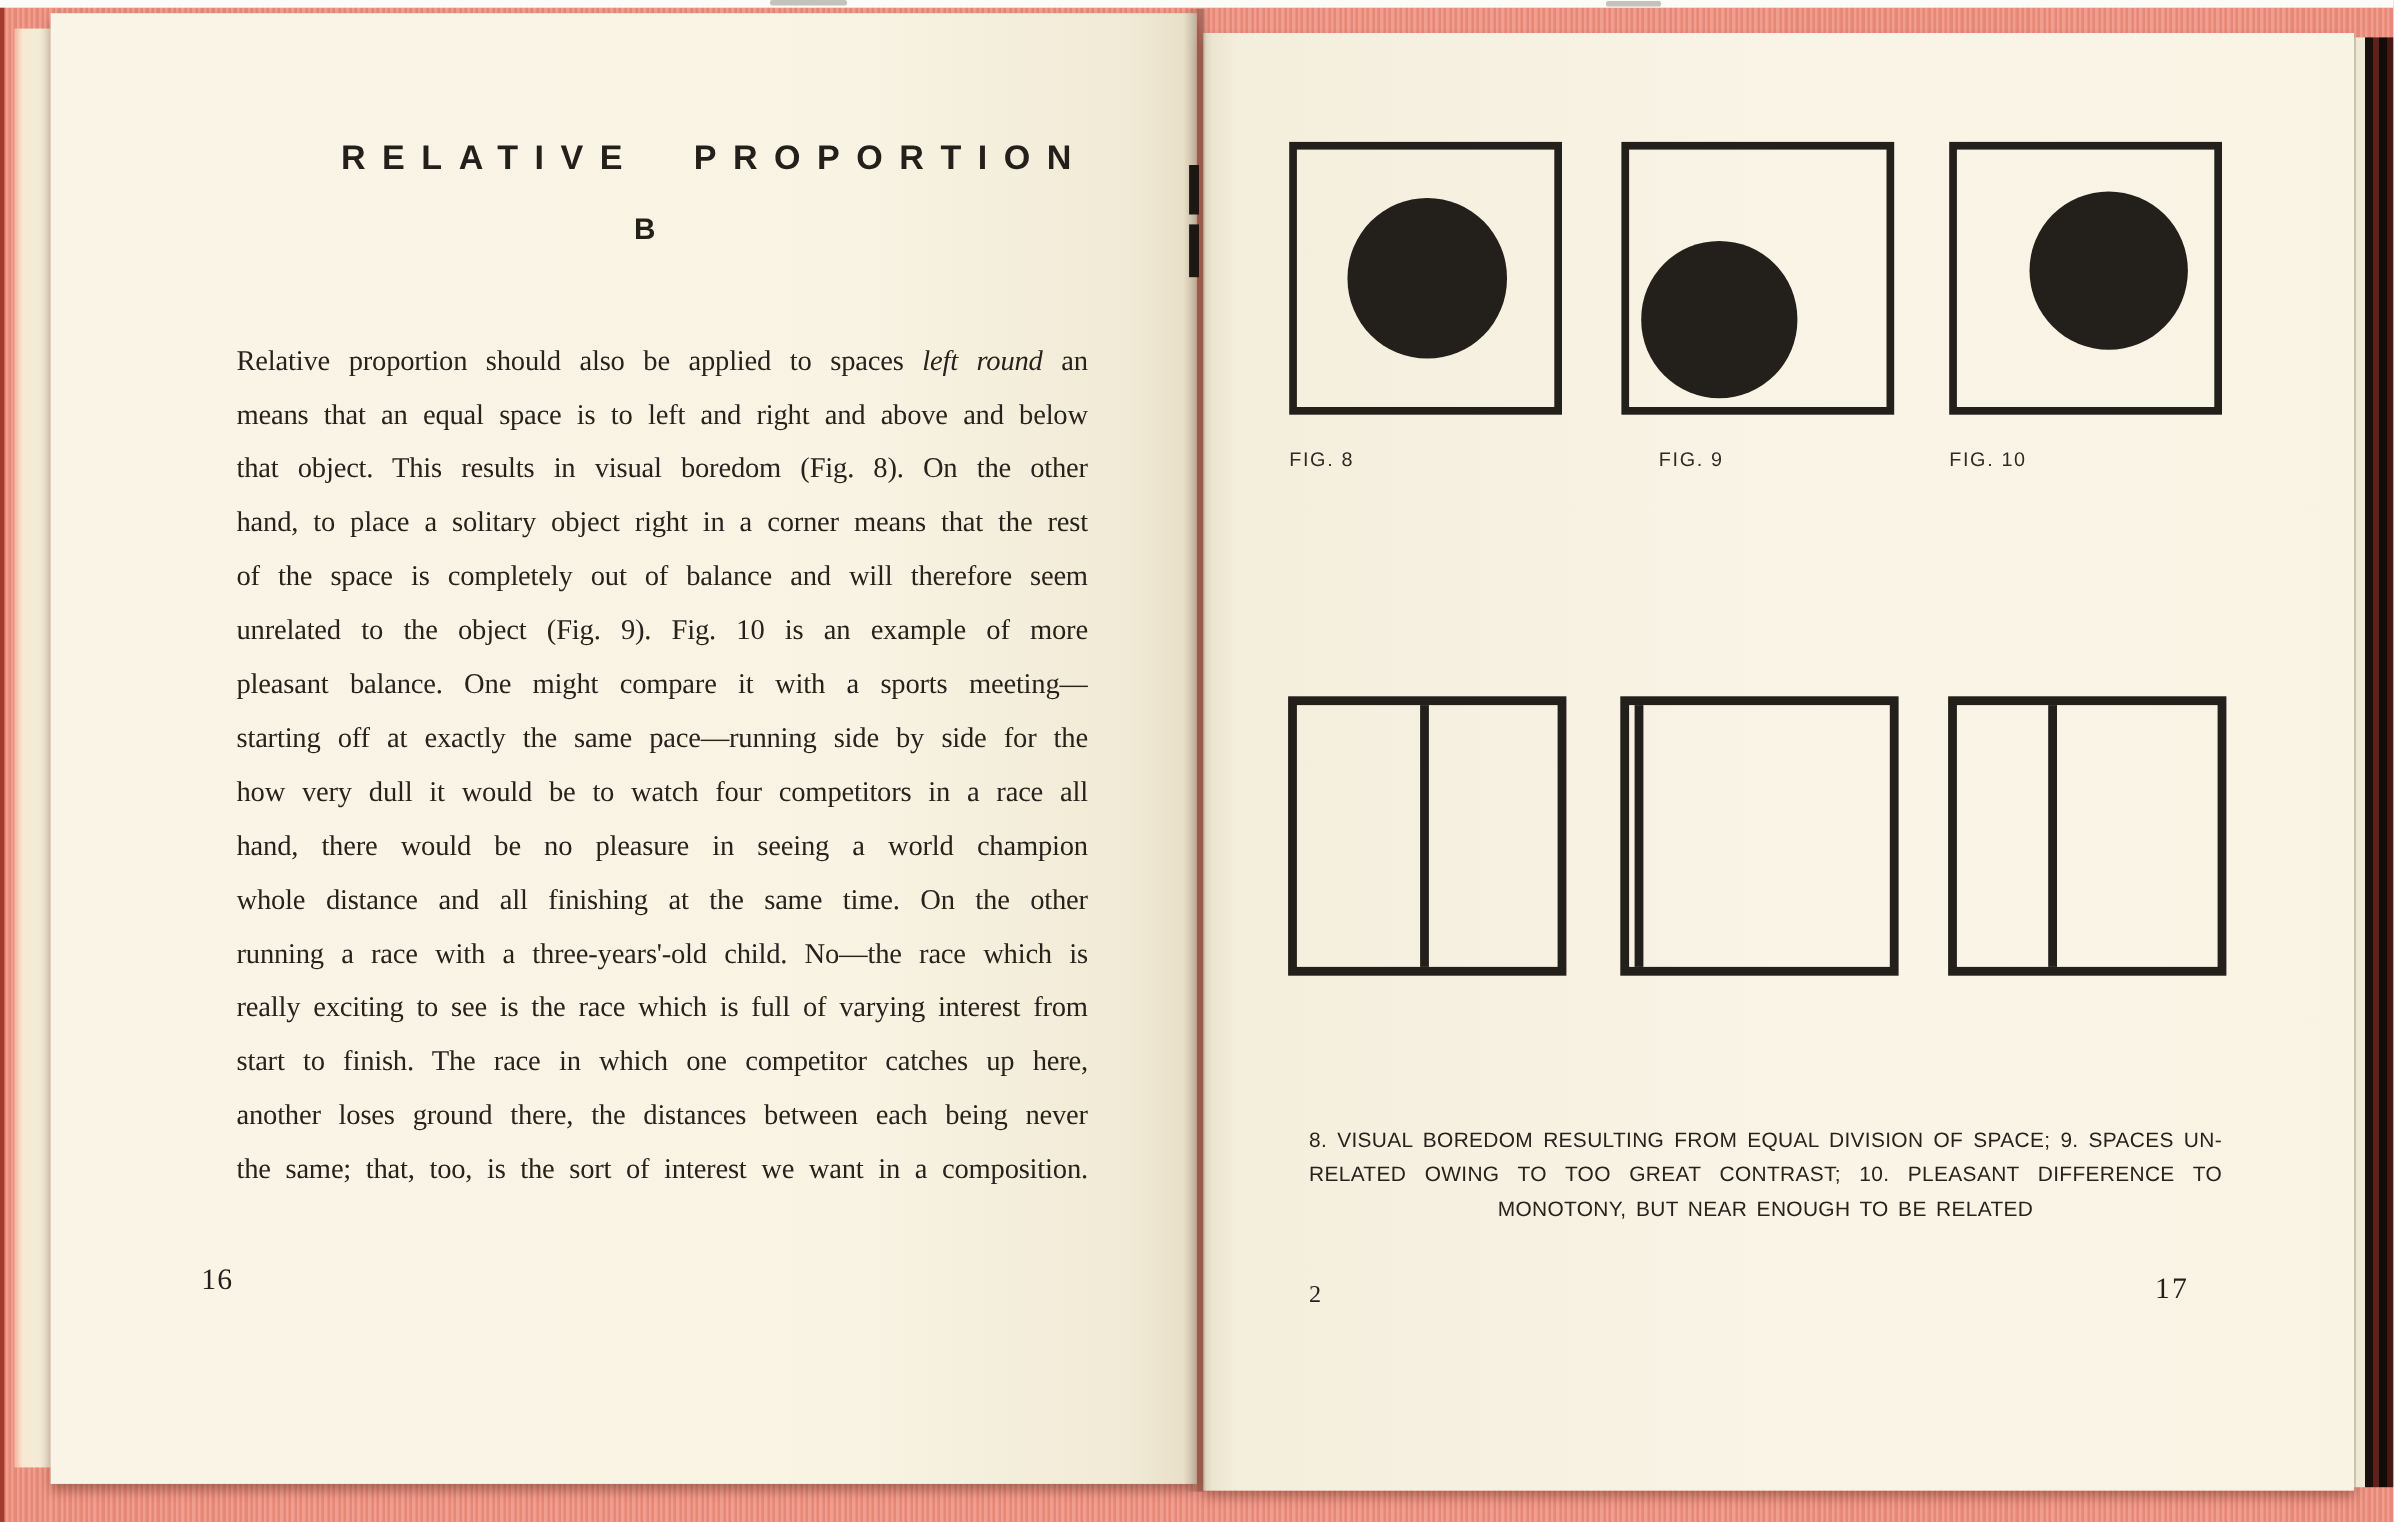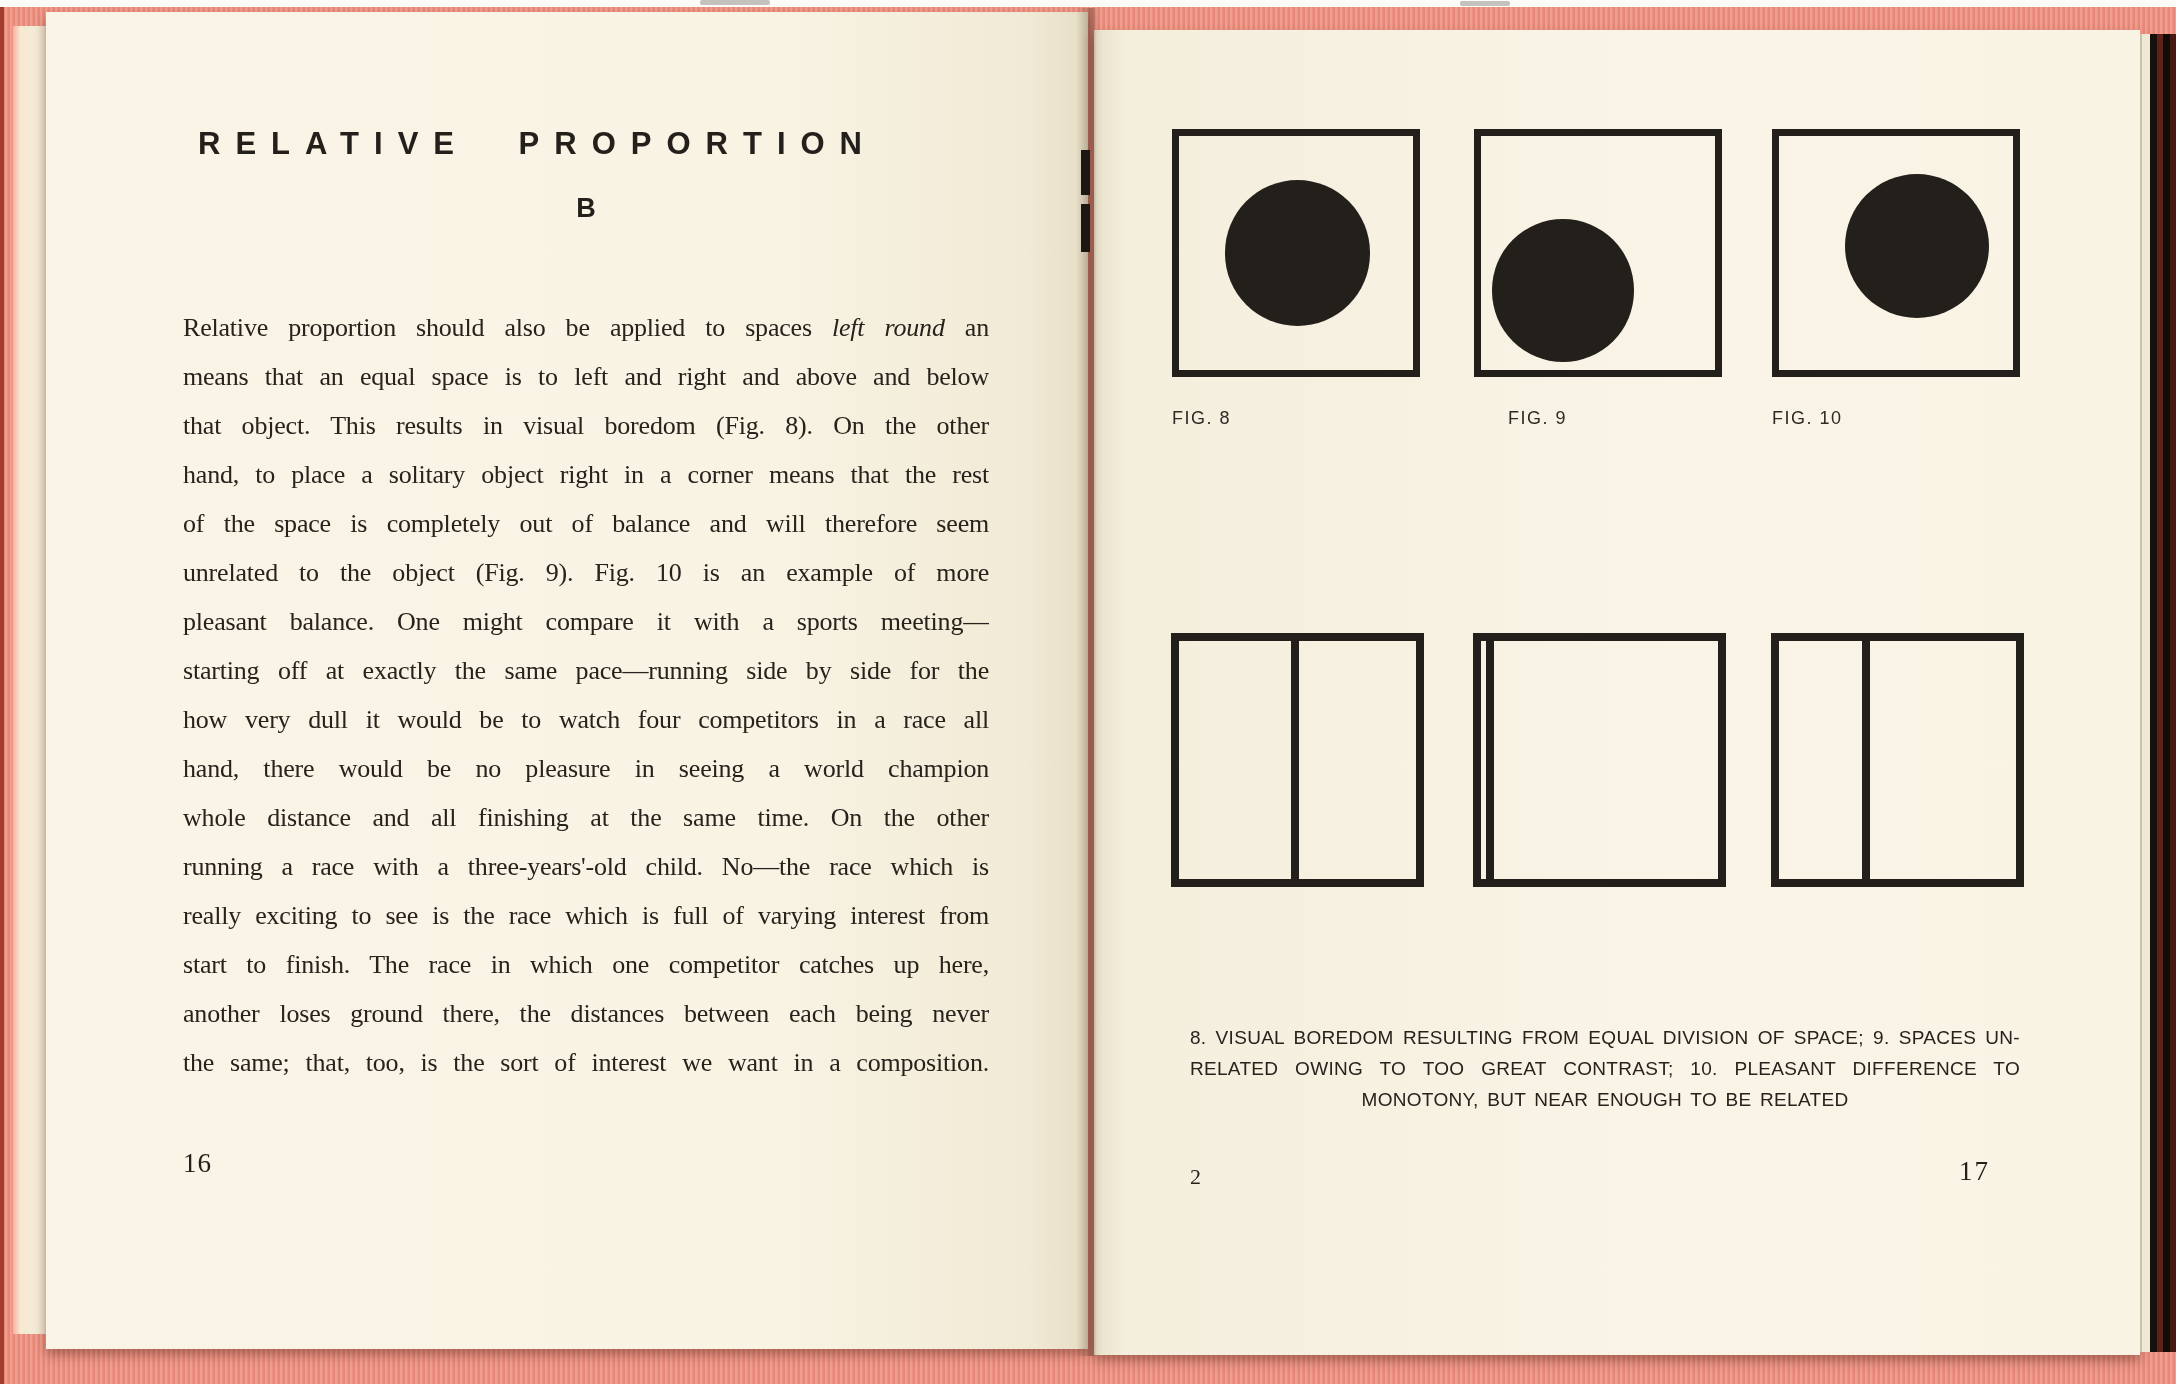--- a/index.html
+++ b/index.html
@@ -21,27 +21,27 @@
   .page-right{position:absolute;left:1094px;top:30px;width:1046px;height:1325px;z-index:2;
          background:linear-gradient(90deg,#e9e1ca 0,#f4eedd 3%,#f9f4e6 55%,#f8f3e3 100%);
          box-shadow:0 6px 10px rgba(94,42,28,.45);}
   .page-edges-right{position:absolute;left:2140px;top:34px;width:36px;height:1318px;z-index:3;
          background:linear-gradient(90deg,#c9c2ae 0 2px,#efe8d4 2px 10px,#17100c 10px 17px,#5e221a 17px 23px,#120c09 23px 30px,#451812 30px 36px);}
   .gutter-shadow{position:absolute;left:1076px;top:8px;width:26px;height:1348px;z-index:4;
          background:linear-gradient(90deg,rgba(80,55,35,0) 0,rgba(80,55,35,.26) 45%,rgba(50,30,20,.38) 58%,rgba(80,55,35,.06) 80%,rgba(80,55,35,0) 100%);}
   .gutter-mark{position:absolute;left:1081px;width:9px;background:#1c1712;z-index:5;}
   
   .page-left>div, .page-right>div{position:absolute;}
-  .heading{left:137px;top:114px;width:806px;text-align:left;white-space:nowrap;
+  .heading{left:137px;top:114px;width:806px;text-align:right;white-space:nowrap;
          font:700 31px "Liberation Sans",sans-serif;letter-spacing:15px;word-spacing:26px;text-indent:15px;}
   .subheading{left:137px;top:181px;width:806px;text-align:center;
          font:700 27px "Liberation Sans",sans-serif;letter-spacing:3px;text-indent:3px;}
   .body-text{left:137px;top:291px;width:806px;font:26px/49px "Liberation Serif",serif;
          color:#27221c;letter-spacing:-.2px;word-spacing:-1px;}
-  .body-line{height:49px;overflow:hidden;text-align:justify;text-align-last:justify;}
+  .body-line{height:49px;overflow:hidden;text-align:justify;text-align-last:justify;margin-left:32px;}
   .body-line em{font-style:italic;}
   .page-number-left{left:137px;top:1136px;font:27px "Liberation Serif",serif;letter-spacing:1px;}
   
   .fig-square{position:absolute;top:99px;width:248px;height:248px;border:7px solid var(--ink,#231f1a);box-sizing:border-box;}
   .fig-circle{position:absolute;border-radius:50%;background:var(--ink,#231f1a);}
   .fig-label{position:absolute;top:378px;font:18px "Liberation Sans",sans-serif;letter-spacing:1.5px;color:#2e2a24;text-align:center;}
   .fig-rect{position:absolute;top:603px;width:253px;height:254px;border:8px solid var(--ink,#231f1a);box-sizing:border-box;}
   .fig-divider{position:absolute;top:0;bottom:0;width:8px;background:var(--ink,#231f1a);transform:translateX(-50%);}
   .caption{left:96px;top:992px;width:830px;font:19px/31px "Liberation Sans",sans-serif;
          color:#26221c;letter-spacing:.3px;word-spacing:3px;}

